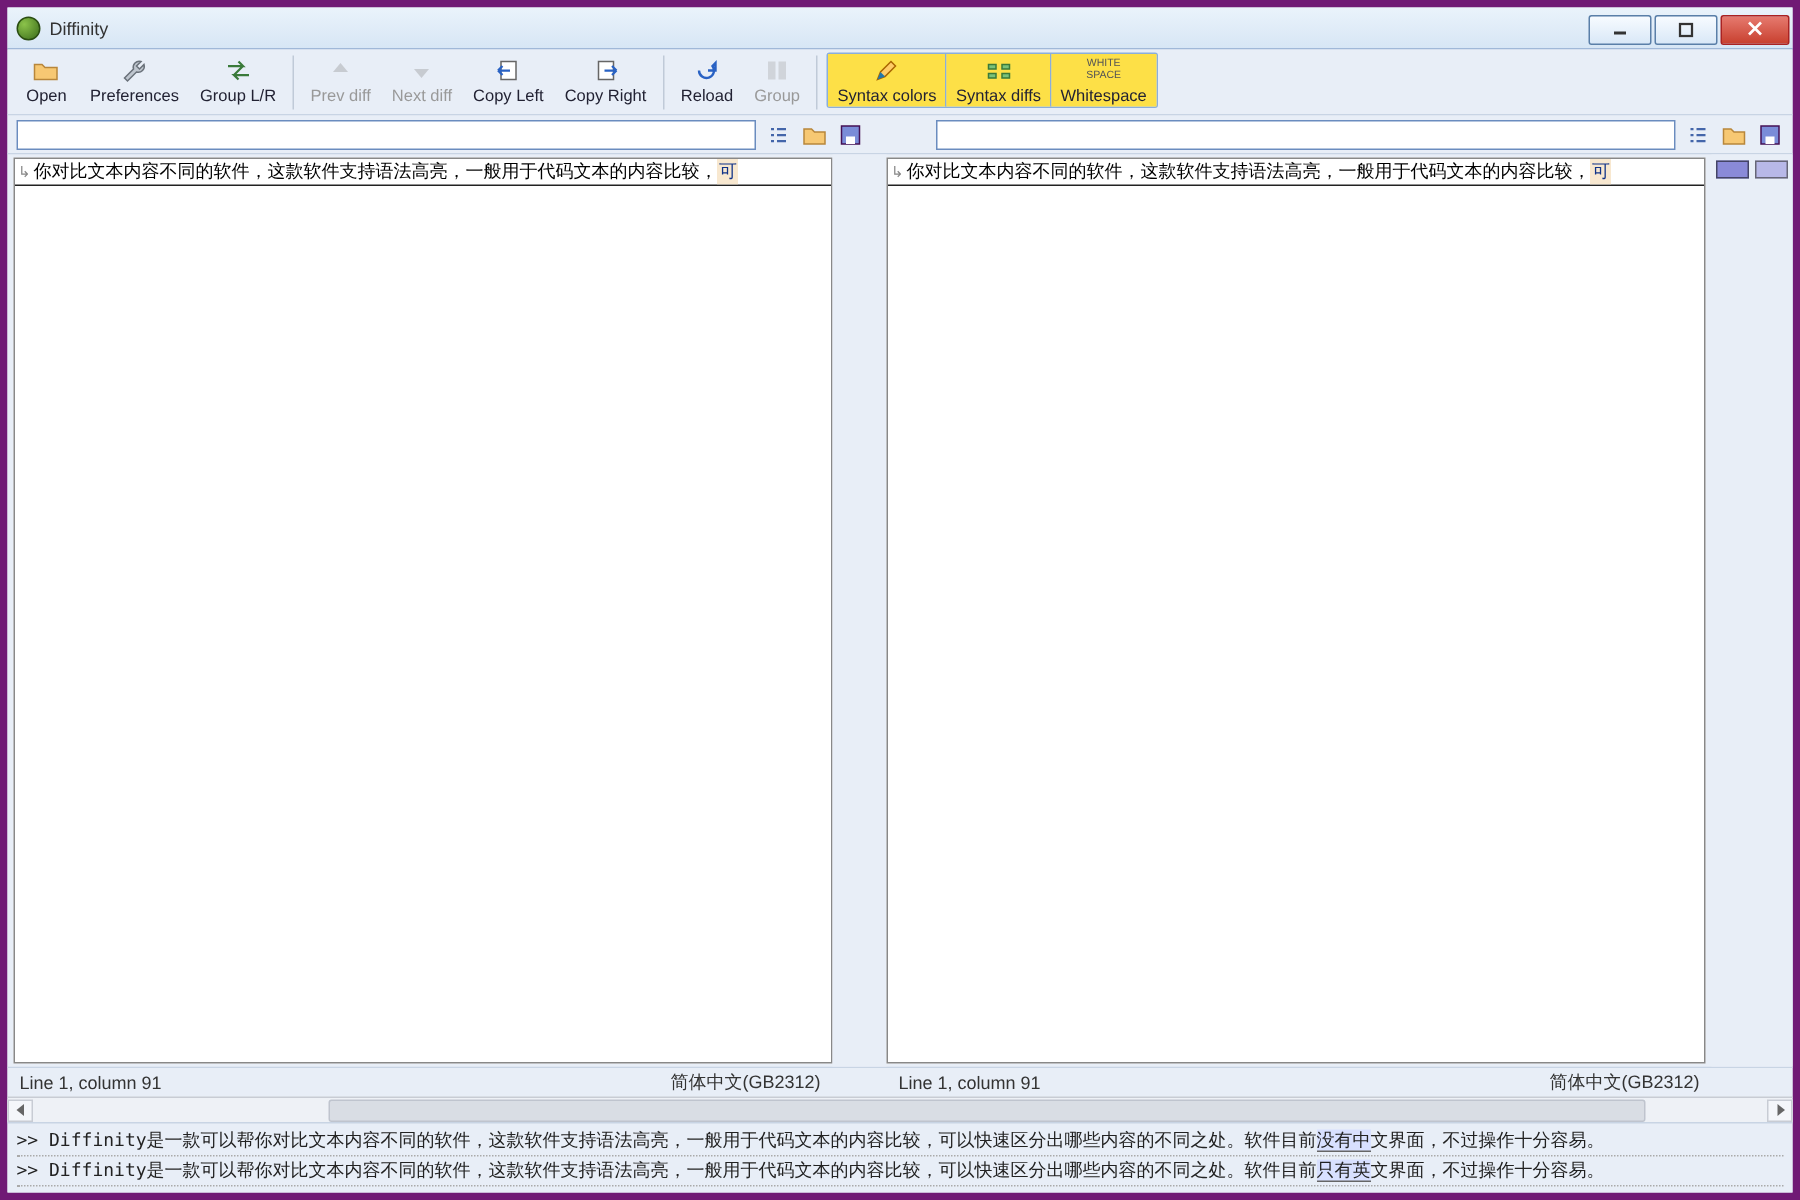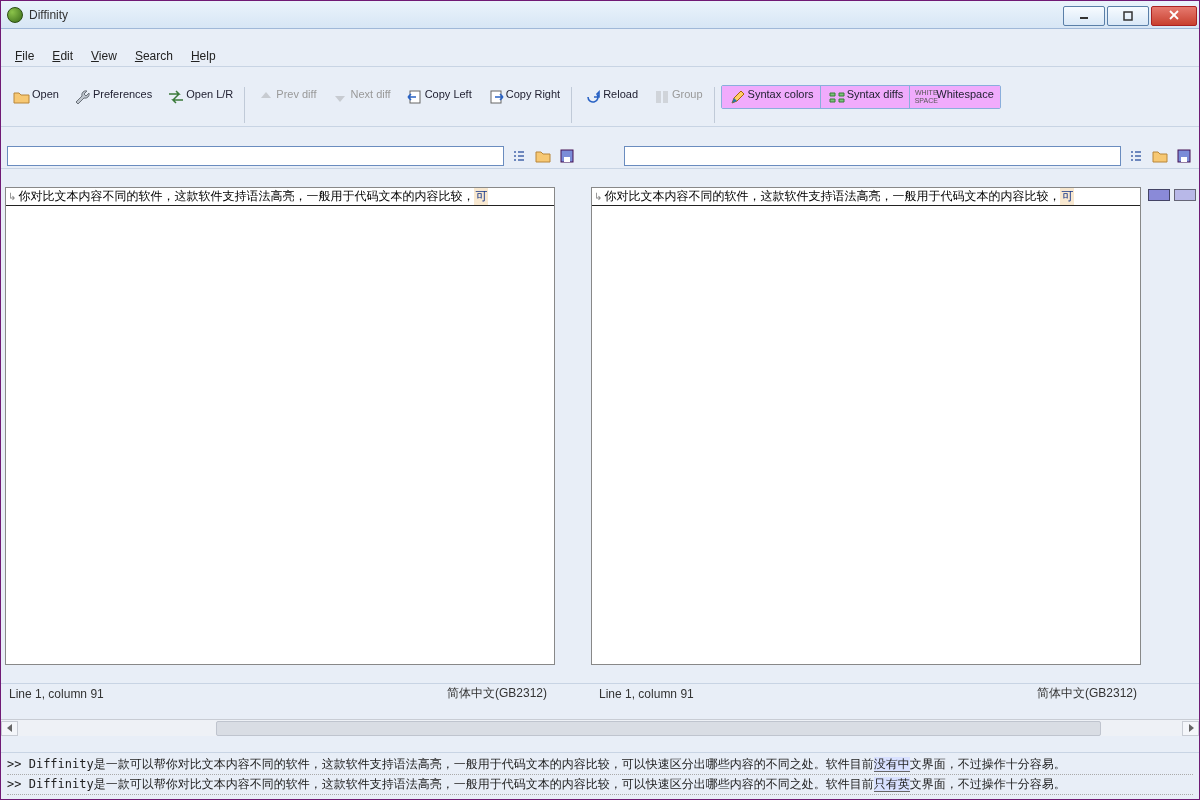--- a/index.html
+++ b/index.html
@@ -1,42 +1,42 @@
 <!DOCTYPE html>
 <html><head>
 <meta charset="utf-8">
 <style>
   * { box-sizing: border-box; margin: 0; padding: 0; }
   body { font-family: "Microsoft YaHei", "Segoe UI", Tahoma, sans-serif; font-size: 12px; background: #d6e4f0; width: 1200px; height: 800px; overflow: hidden; }
   
-  .window { width: 1200px; height: 800px; border: 1px solid #701a75; background: #e8eef7; display: flex; flex-direction: column; gap: 16px; }
+  .window { width: 1200px; height: 800px; border: 5px solid #701a75; background: #e8eef7; display: flex; flex-direction: column; }
   
   .titlebar { height: 28px; background: linear-gradient(#eaf3fb,#d7e6f5); display: flex; align-items: center; justify-content: space-between; border-bottom: 1px solid #a0b8d8; }
   .titlebar-left { display: flex; align-items: center; gap: 6px; padding-left: 6px; }
   .app-icon { width: 16px; height: 16px; border-radius: 50%; background: radial-gradient(circle at 30% 30%, #8bc34a, #3a6b1a); border:1px solid #2a4d12;}
   .title-text { color: #333; font-size: 12px; }
   .window-controls { display: flex; }
   .win-btn { width: 42px; height: 20px; margin-top:2px; margin-right:2px; border: 1px solid #5a7fa8; background: linear-gradient(#f7fbff,#d9e8f7); display:flex; align-items:center; justify-content:center; border-radius:2px; cursor:pointer;}
   .win-btn.close { background: linear-gradient(#e67a6f,#c8402f); border-color:#a22; color:#fff; width:46px;}
   .win-btn svg { display:block; }
   
   .menubar { height: 22px; background: #e8eef7; display:flex; align-items:center; padding: 0 6px; gap: 2px; border-bottom:1px solid #c8d4e4;}
   .menubar-item { padding: 2px 8px; color:#222; cursor:pointer;}
   .menubar-item .ul{ text-decoration: underline; }
   
   .toolbar { height: 44px; background: #e8eef7; display:flex; align-items:flex-start; padding: 2px 4px; gap: 0; border-bottom:1px solid #c8d4e4;}
-  .tb-btn { display:flex; justify-content:flex-start; padding: 1px 6px; min-width: 44px; cursor:pointer; border:1px solid transparent; border-radius:2px;}
+  .tb-btn { display:flex; flex-direction:column; align-items:center; justify-content:flex-start; padding: 1px 6px; min-width: 44px; cursor:pointer; border:1px solid transparent; border-radius:2px;}
   .tb-btn.pressed{ border-color:#7aa7d8; background:#d5e7fa;}
   .tb-btn.disabled{ color:#999;}
   .tb-btn .ico{ width:20px; height:20px; display:flex; align-items:center; justify-content:center;}
   .tb-btn .lbl{ font-size:11px; color:#223; margin-top:1px; white-space:nowrap;}
   .tb-btn.disabled .lbl{ color:#999;}
   .tb-sep{ width:1px; height:36px; background:#c0cad8; margin: 2px 4px;}
   .tb-group{ display:flex; border:1px solid #8aaedc; border-radius:2px; margin-left:2px;}
-  .tb-group .tb-btn{ border:none; border-right:1px solid #8aaedc; border-radius:0; background:#f0abfc;}
+  .tb-group .tb-btn{ border:none; border-right:1px solid #8aaedc; border-radius:0; background:#fde047;}
   .tb-group .tb-btn:last-child{ border-right:none;}
   
   .pathbar { height: 26px; background:#e8eef7; display:flex; align-items:center; padding: 2px 6px; gap:6px; border-bottom:1px solid #c8d4e4;}
   .path-input{ flex:1; height:20px; border:1px solid #6a8cbf; background:#fff; padding:1px 3px;}
   .path-half{ display:flex; align-items:center; gap:6px; flex:1;}
   .mini-btn{ width:18px; height:18px; display:flex; align-items:center; justify-content:center; cursor:pointer;}
   
   .panes { flex:1; display:flex; position:relative; background:#e8eef7;}
   .pane { display:flex; flex-direction:column; background:#fff; border:1px solid #888;}
   .pane-left{ flex:1; margin:2px 0 2px 4px;}
@@ -91,27 +91,20 @@
         </div>
       <div class="win-btn close">
           <svg width="11" height="11">
             <line x1="1" y1="1" x2="9" y2="9" stroke="#fff" stroke-width="1.8"></line>
             <line x1="9" y1="1" x2="1" y2="9" stroke="#fff" stroke-width="1.8"></line>
           </svg>
         </div>
     </div>
   </div>
 
-  <div class="menubar">
-    <div class="menubar-item"><span class="ul">F</span><span>ile</span></div>
-    <div class="menubar-item"><span class="ul">E</span>dit</div>
-    <div class="menubar-item"><span class="ul">V</span>iew</div>
-    <div class="menubar-item"><span class="ul">S</span>earch</div>
-    <div class="menubar-item"><span class="ul">H</span>elp</div>
-  </div>
 
   <div class="toolbar">
     <div class="tb-btn">
       <span class="ico">
           <svg width="18" height="16">
             <path d="M1 4h5l2 2h8v8H1z" fill="#f7c873" stroke="#b8863b"></path>
           </svg>
         </span>
       <span class="lbl">Open</span>
     </div>
@@ -122,21 +115,21 @@
           </svg>
         </span>
       <span class="lbl">Preferences</span>
     </div>
     <div class="tb-btn">
       <span class="ico">
           <svg width="18" height="16">
             <path d="M2 5h10l-3-3m3 3l-3 3M16 11H6l3 3m-3-3l3-3" fill="none" stroke="#3a7a3a" stroke-width="1.5"></path>
           </svg>
         </span>
-      <span class="lbl">Open L/R</span>
+      <span class="lbl">Group L/R</span>
     </div>
     <div class="tb-sep"></div>
     <div class="tb-btn disabled">
       <span class="ico">
           <svg width="16" height="16">
             <path d="M8 3l5 6H3z" fill="#c7cbd1"></path>
           </svg>
         </span>
       <span class="lbl">Prev diff</span>
     </div>

